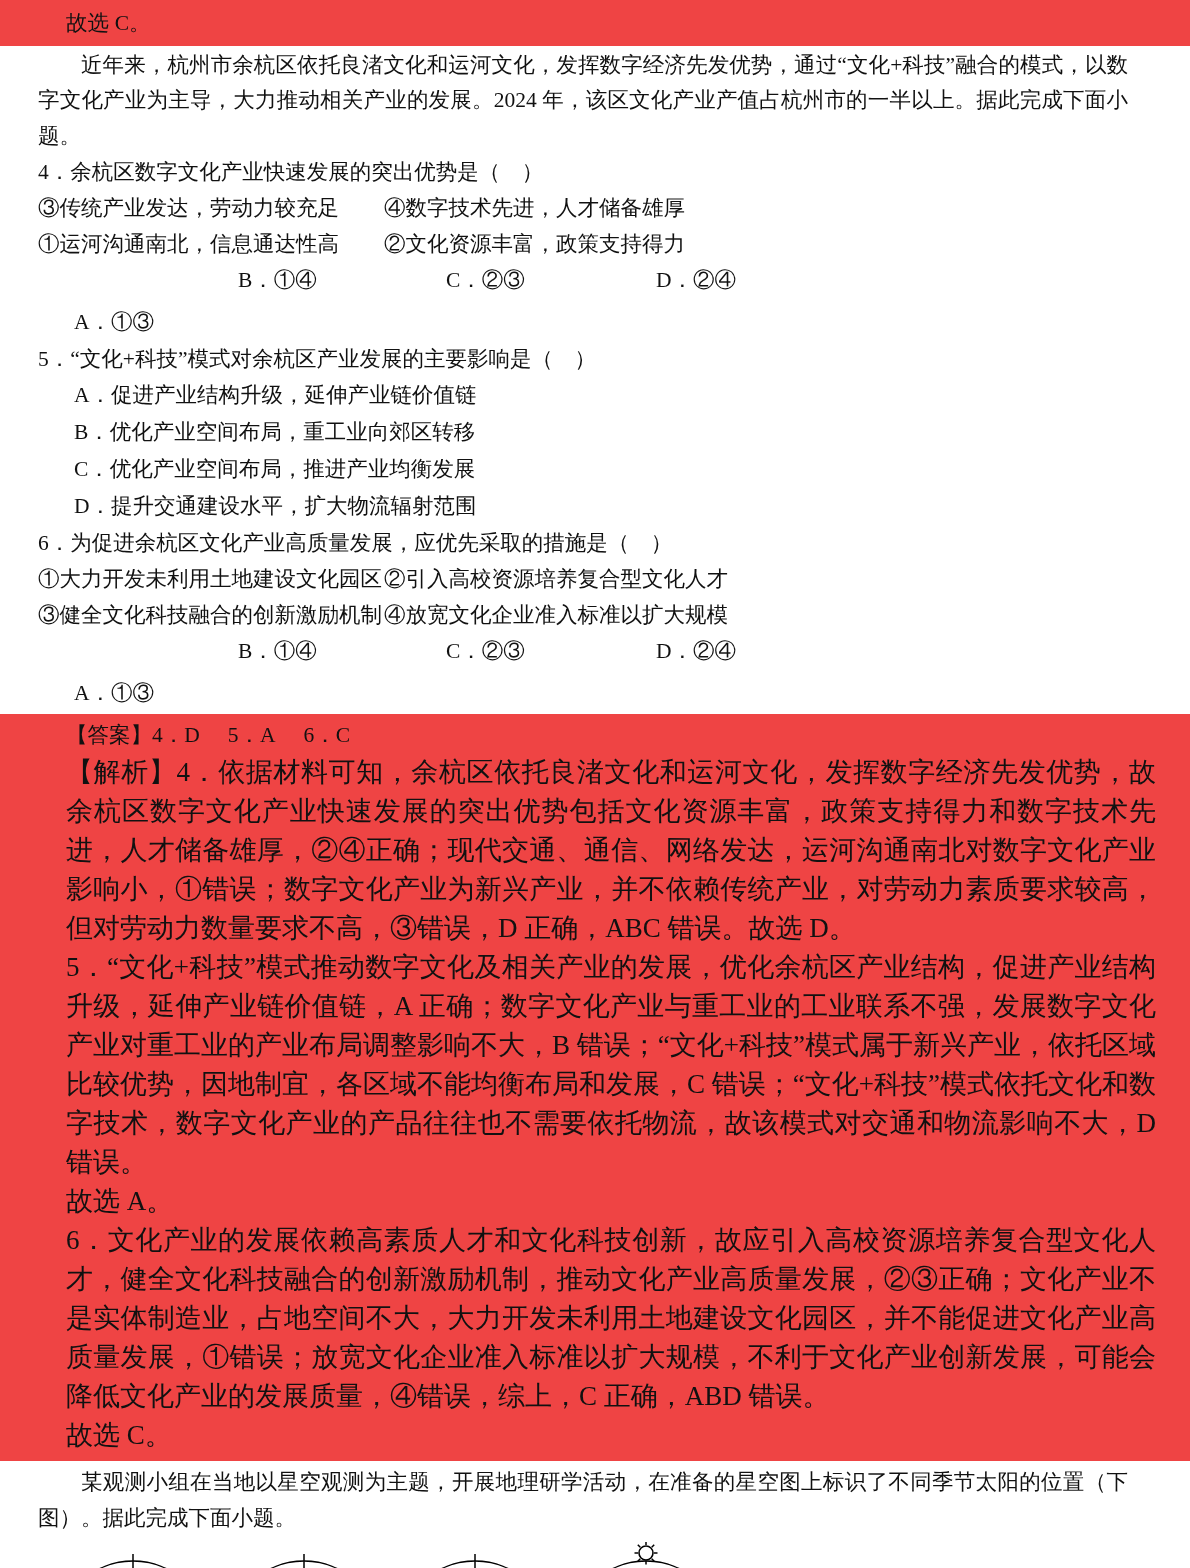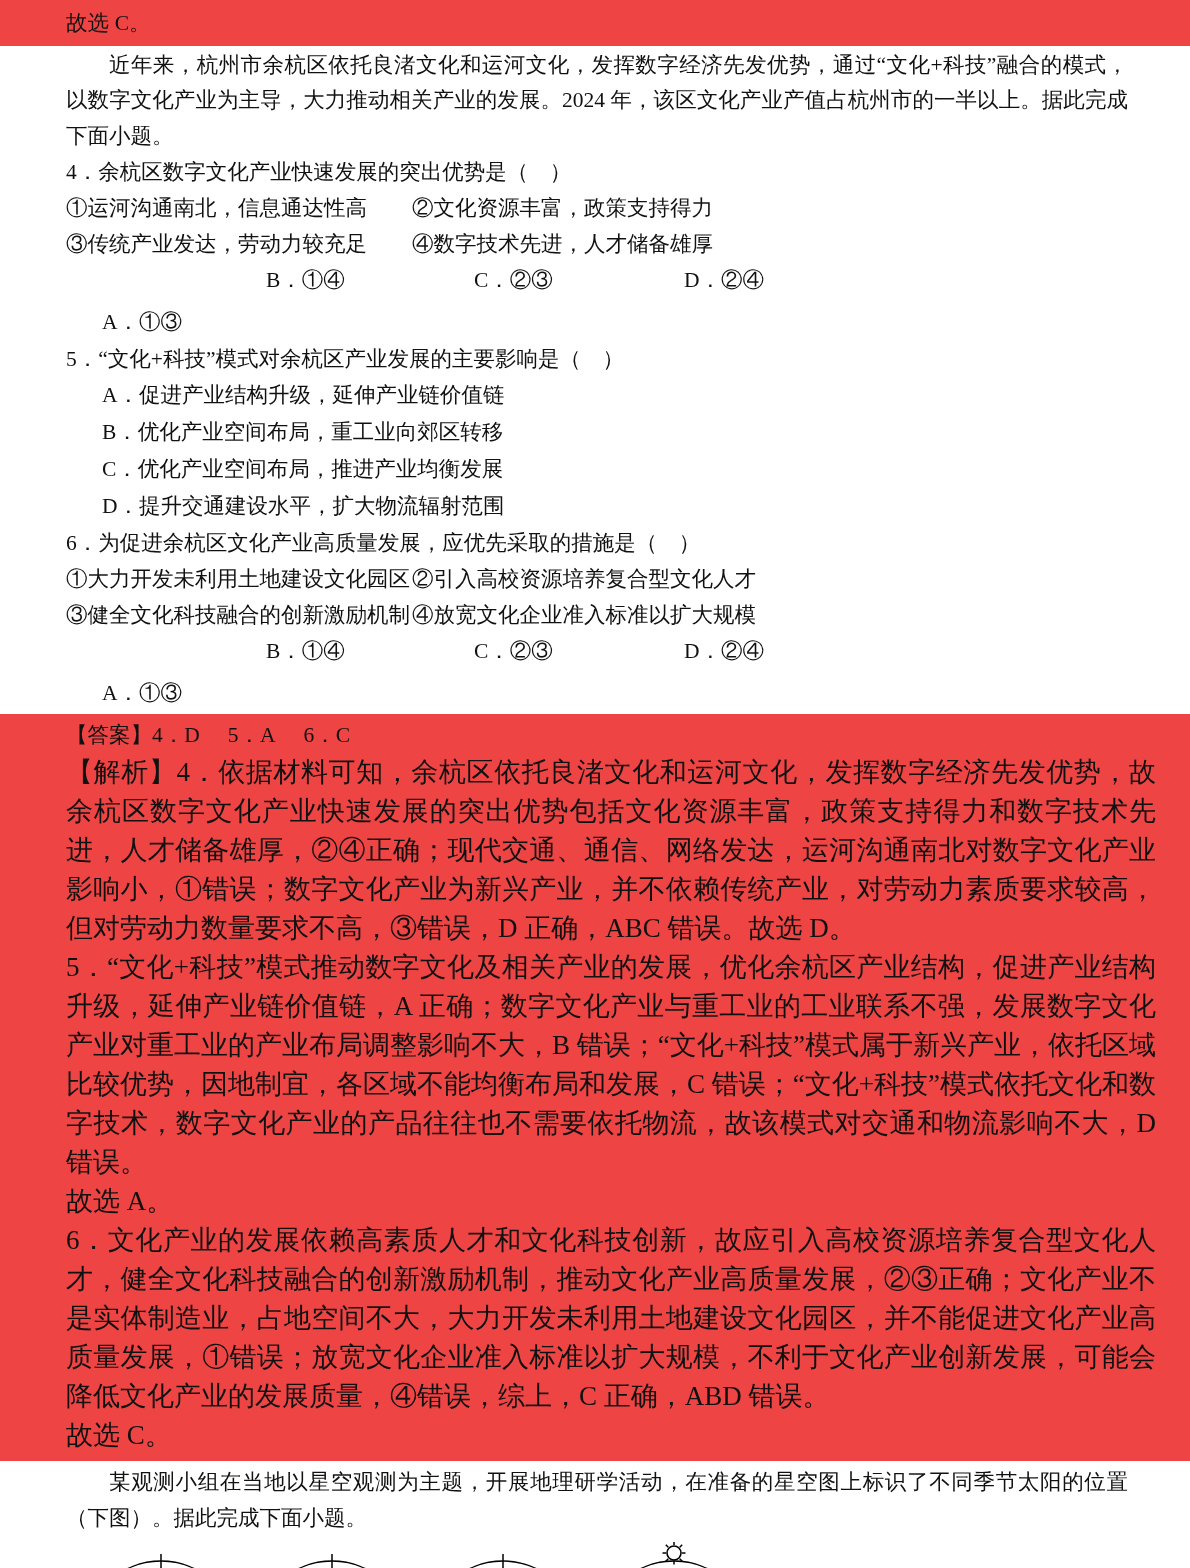--- a/index.html
+++ b/index.html
@@ -4,21 +4,21 @@
 <style>
   html,body{margin:0;padding:0;}
   body{
     width:1190px;height:1568px;
     background:#ffffff;
     font-family:"Liberation Serif","DejaVu Serif",serif;
     color:#111;
     -webkit-font-smoothing:antialiased;
   }
   .page{position:relative;width:1190px;height:1568px;overflow:hidden;}
-  .content{padding:0 62px 0 66px;}
+  .content{padding:0 62px 0 38px;}
 
   
   .shade{background:#ef4444;}
 
   
   .line{
     font-size:21.5px;
     line-height:35.5px;
     letter-spacing:0.1px;
     white-space:nowrap;
@@ -72,26 +72,26 @@
   <div class="shade" style="padding:6px 62px 4px 66px;">
     <div class="line">故选 C。</div>
   </div>
 
   <div class="content">
 
     <div class="para indent" style="margin-top:2px;">近年来，杭州市余杭区依托良渚文化和运河文化，发挥数字经济先发优势，通过“文化+科技”融合的模式，以数字文化产业为主导，大力推动相关产业的发展。2024 年，该区文化产业产值占杭州市的一半以上。据此完成下面小题。</div>
 
     <div class="qline">4．余杭区数字文化产业快速发展的突出优势是（　）</div>
     <div class="optrow">
+      <span class="c1">③传统产业发达，劳动力较充足</span>
+      <span class="c2">④数字技术先进，人才储备雄厚</span>
+    </div>
+    <div class="optrow">
       <span class="c1">①运河沟通南北，信息通达性高</span>
       <span class="c2">②文化资源丰富，政策支持得力</span>
-    </div>
-    <div class="optrow">
-      <span class="c1">③传统产业发达，劳动力较充足</span>
-      <span class="c2">④数字技术先进，人才储备雄厚</span>
     </div>
     <div class="abcd">
       <span class="a">A．①③</span>
       <span class="b">B．①④</span>
       <span class="c">C．②③</span>
       <span class="d">D．②④</span>
     </div>
 
     <div class="qline">5．“文化+科技”模式对余杭区产业发展的主要影响是（　）</div>
     <div class="sub">A．促进产业结构升级，延伸产业链价值链</div>

